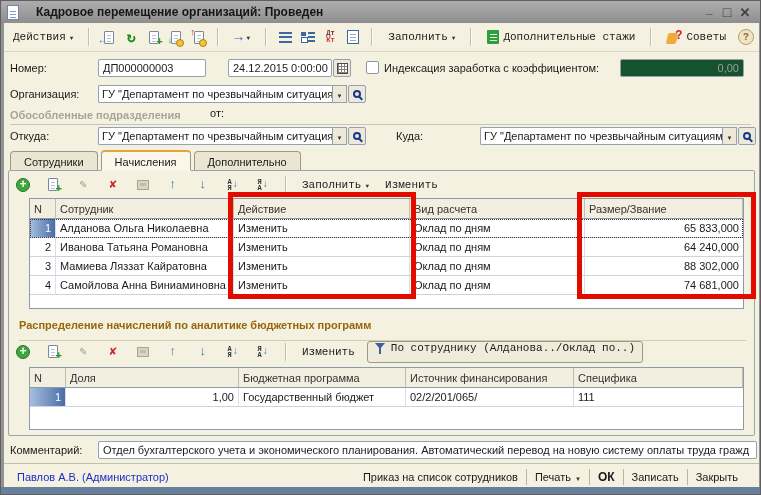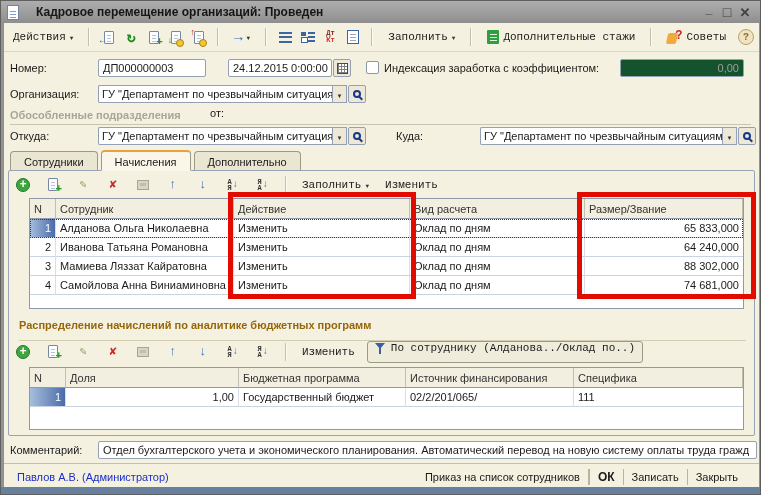--- a/index.html
+++ b/index.html
@@ -461,20 +461,24 @@
     <div class="redbox" style="left:573px; top:169px; width:179px; height:107px;"></div>
 
     <span class="lbl" style="left:6px; top:421px;">Комментарий:</span>
     <div class="inputbox" style="left:94px; top:418px; width:659px;">Отдел бухгалтерского учета и экономического планирования. Автоматический перевод на новую систему оплаты труда гражд</div>
 
     <div class="footer">
       <span class="user">Павлов А.В. (Администратор)</span>
       <span class="fbuttons">
         <span class="fbtn">Приказ на список сотрудников</span>
         <span class="vsep"></span>
+        <span class="fbtn">
+          <span>Печать</span>
+          <span class="caret"></span>
+        </span>
         <span class="vsep"></span>
         <span class="fbtn ok">ОК</span>
         <span class="vsep"></span>
         <span class="fbtn">Записать</span>
         <span class="vsep"></span>
         <span class="fbtn">Закрыть</span>
       </span>
     </div>
   </div>
 

